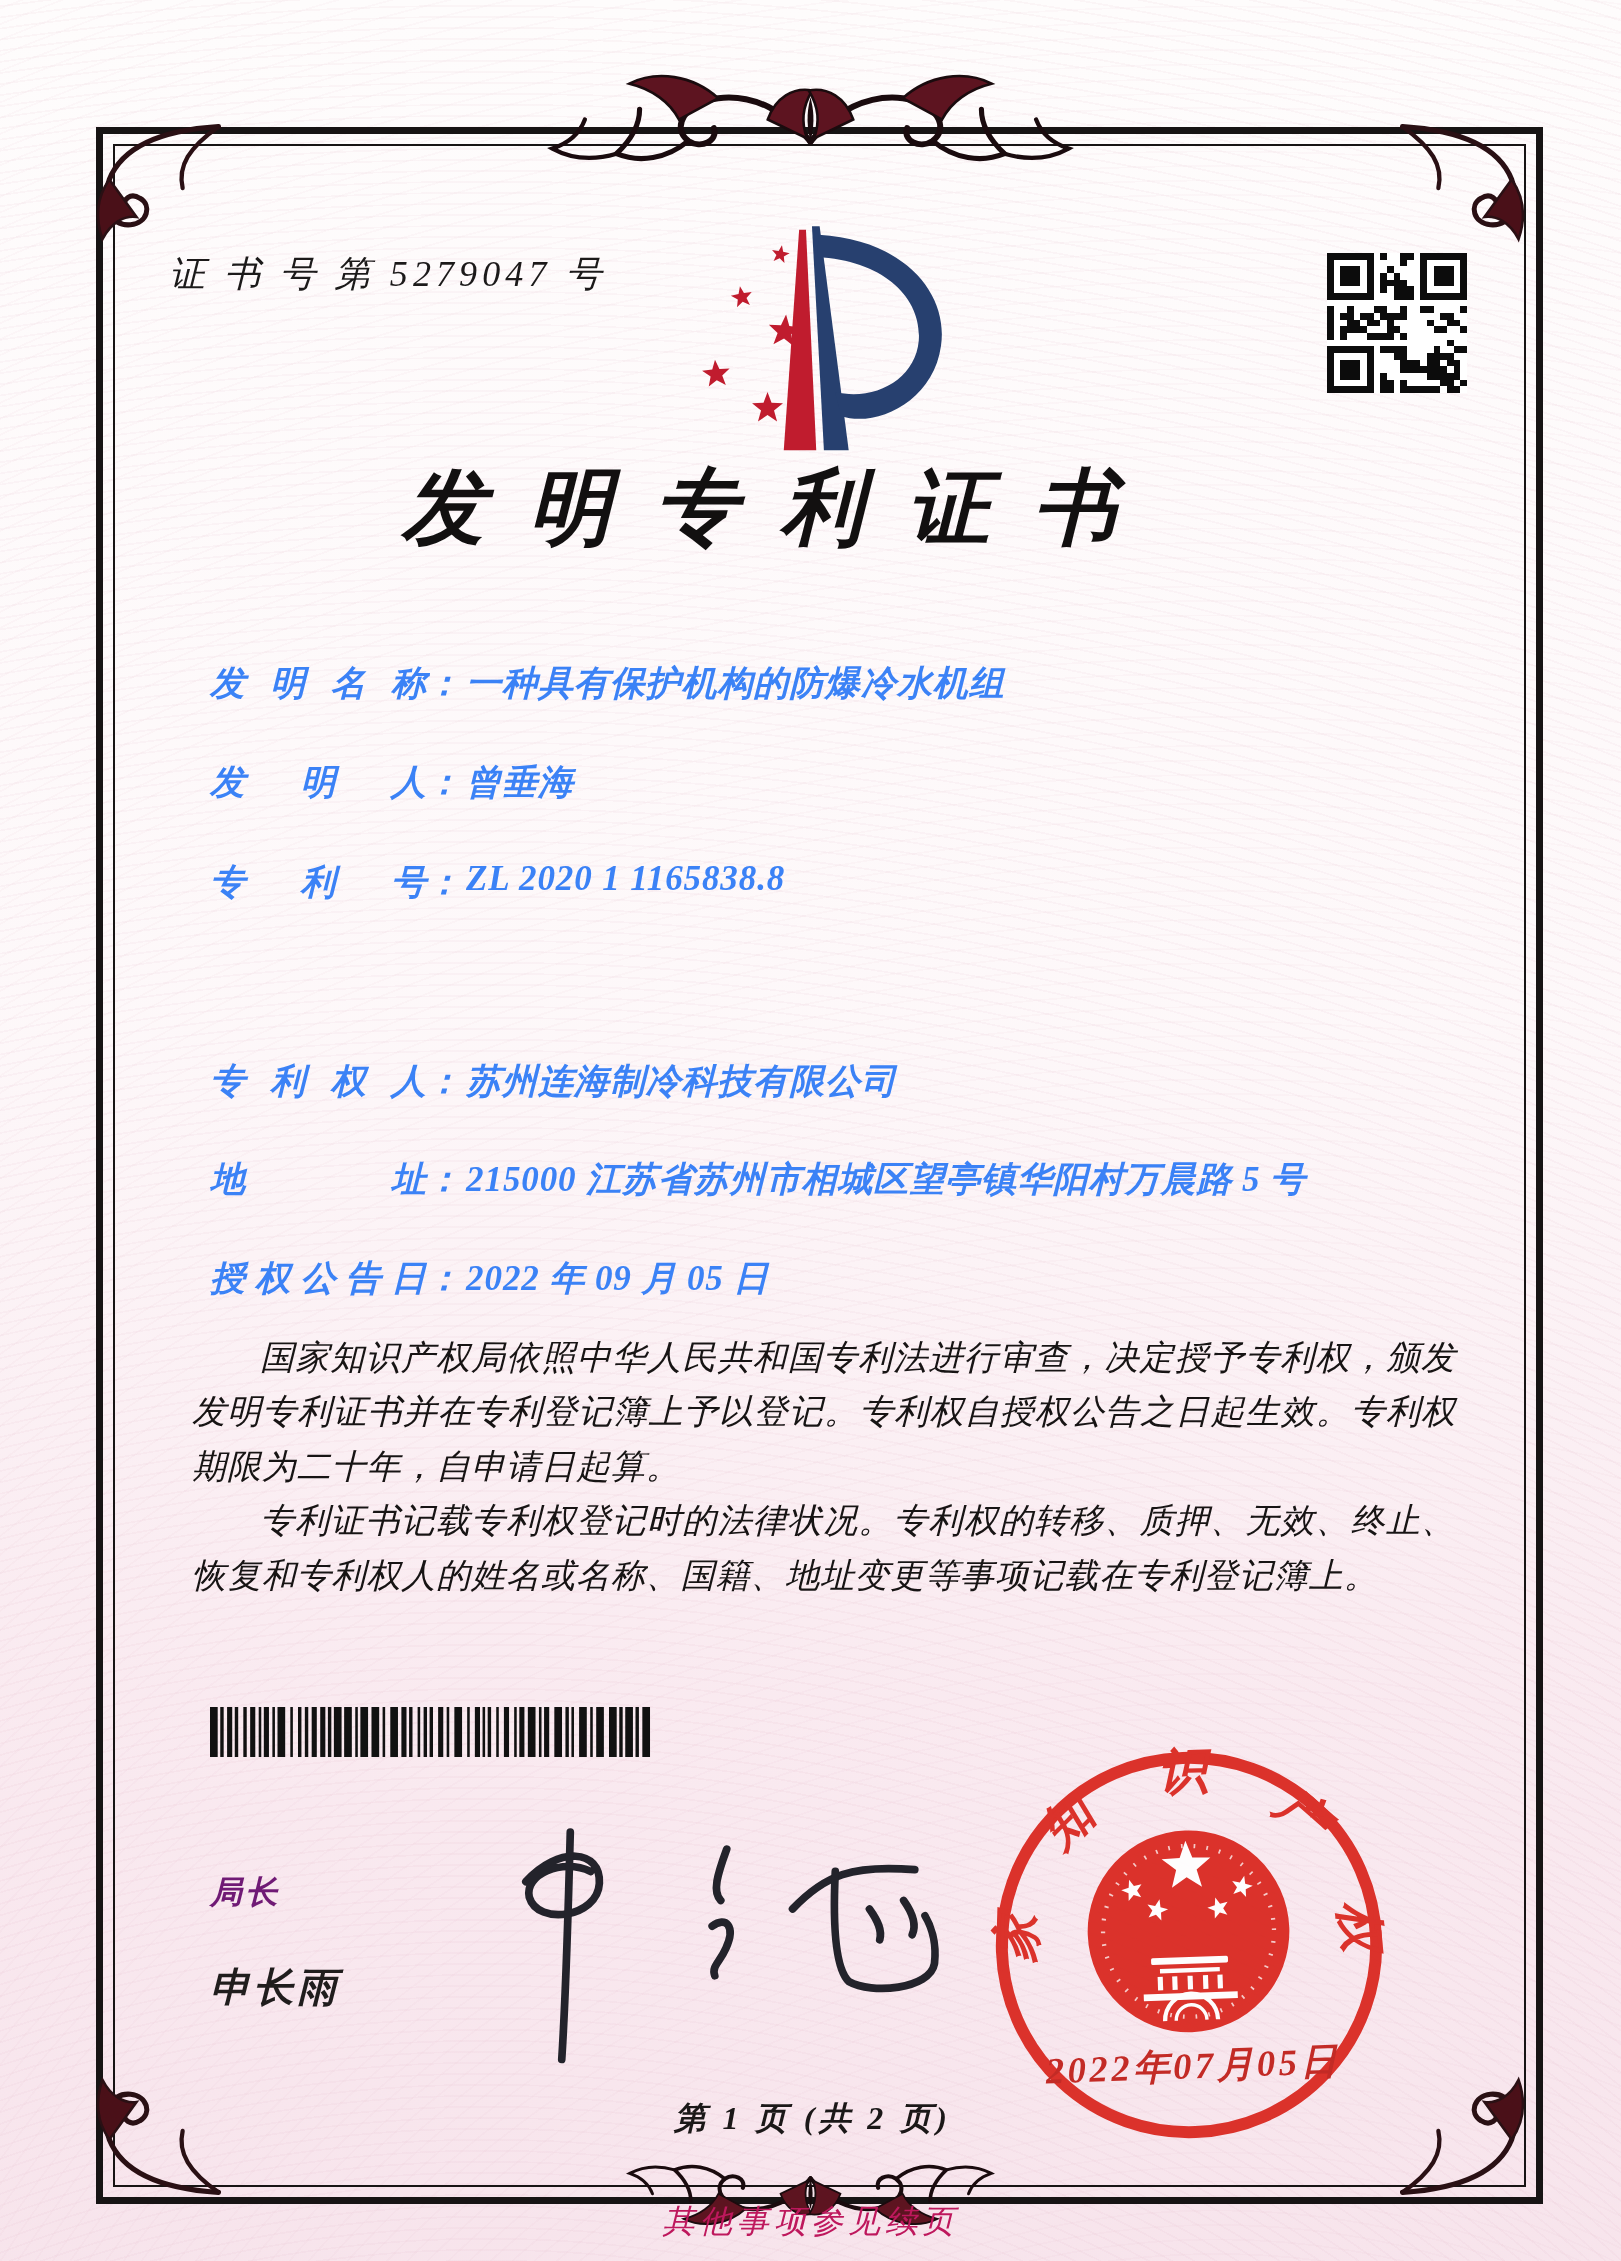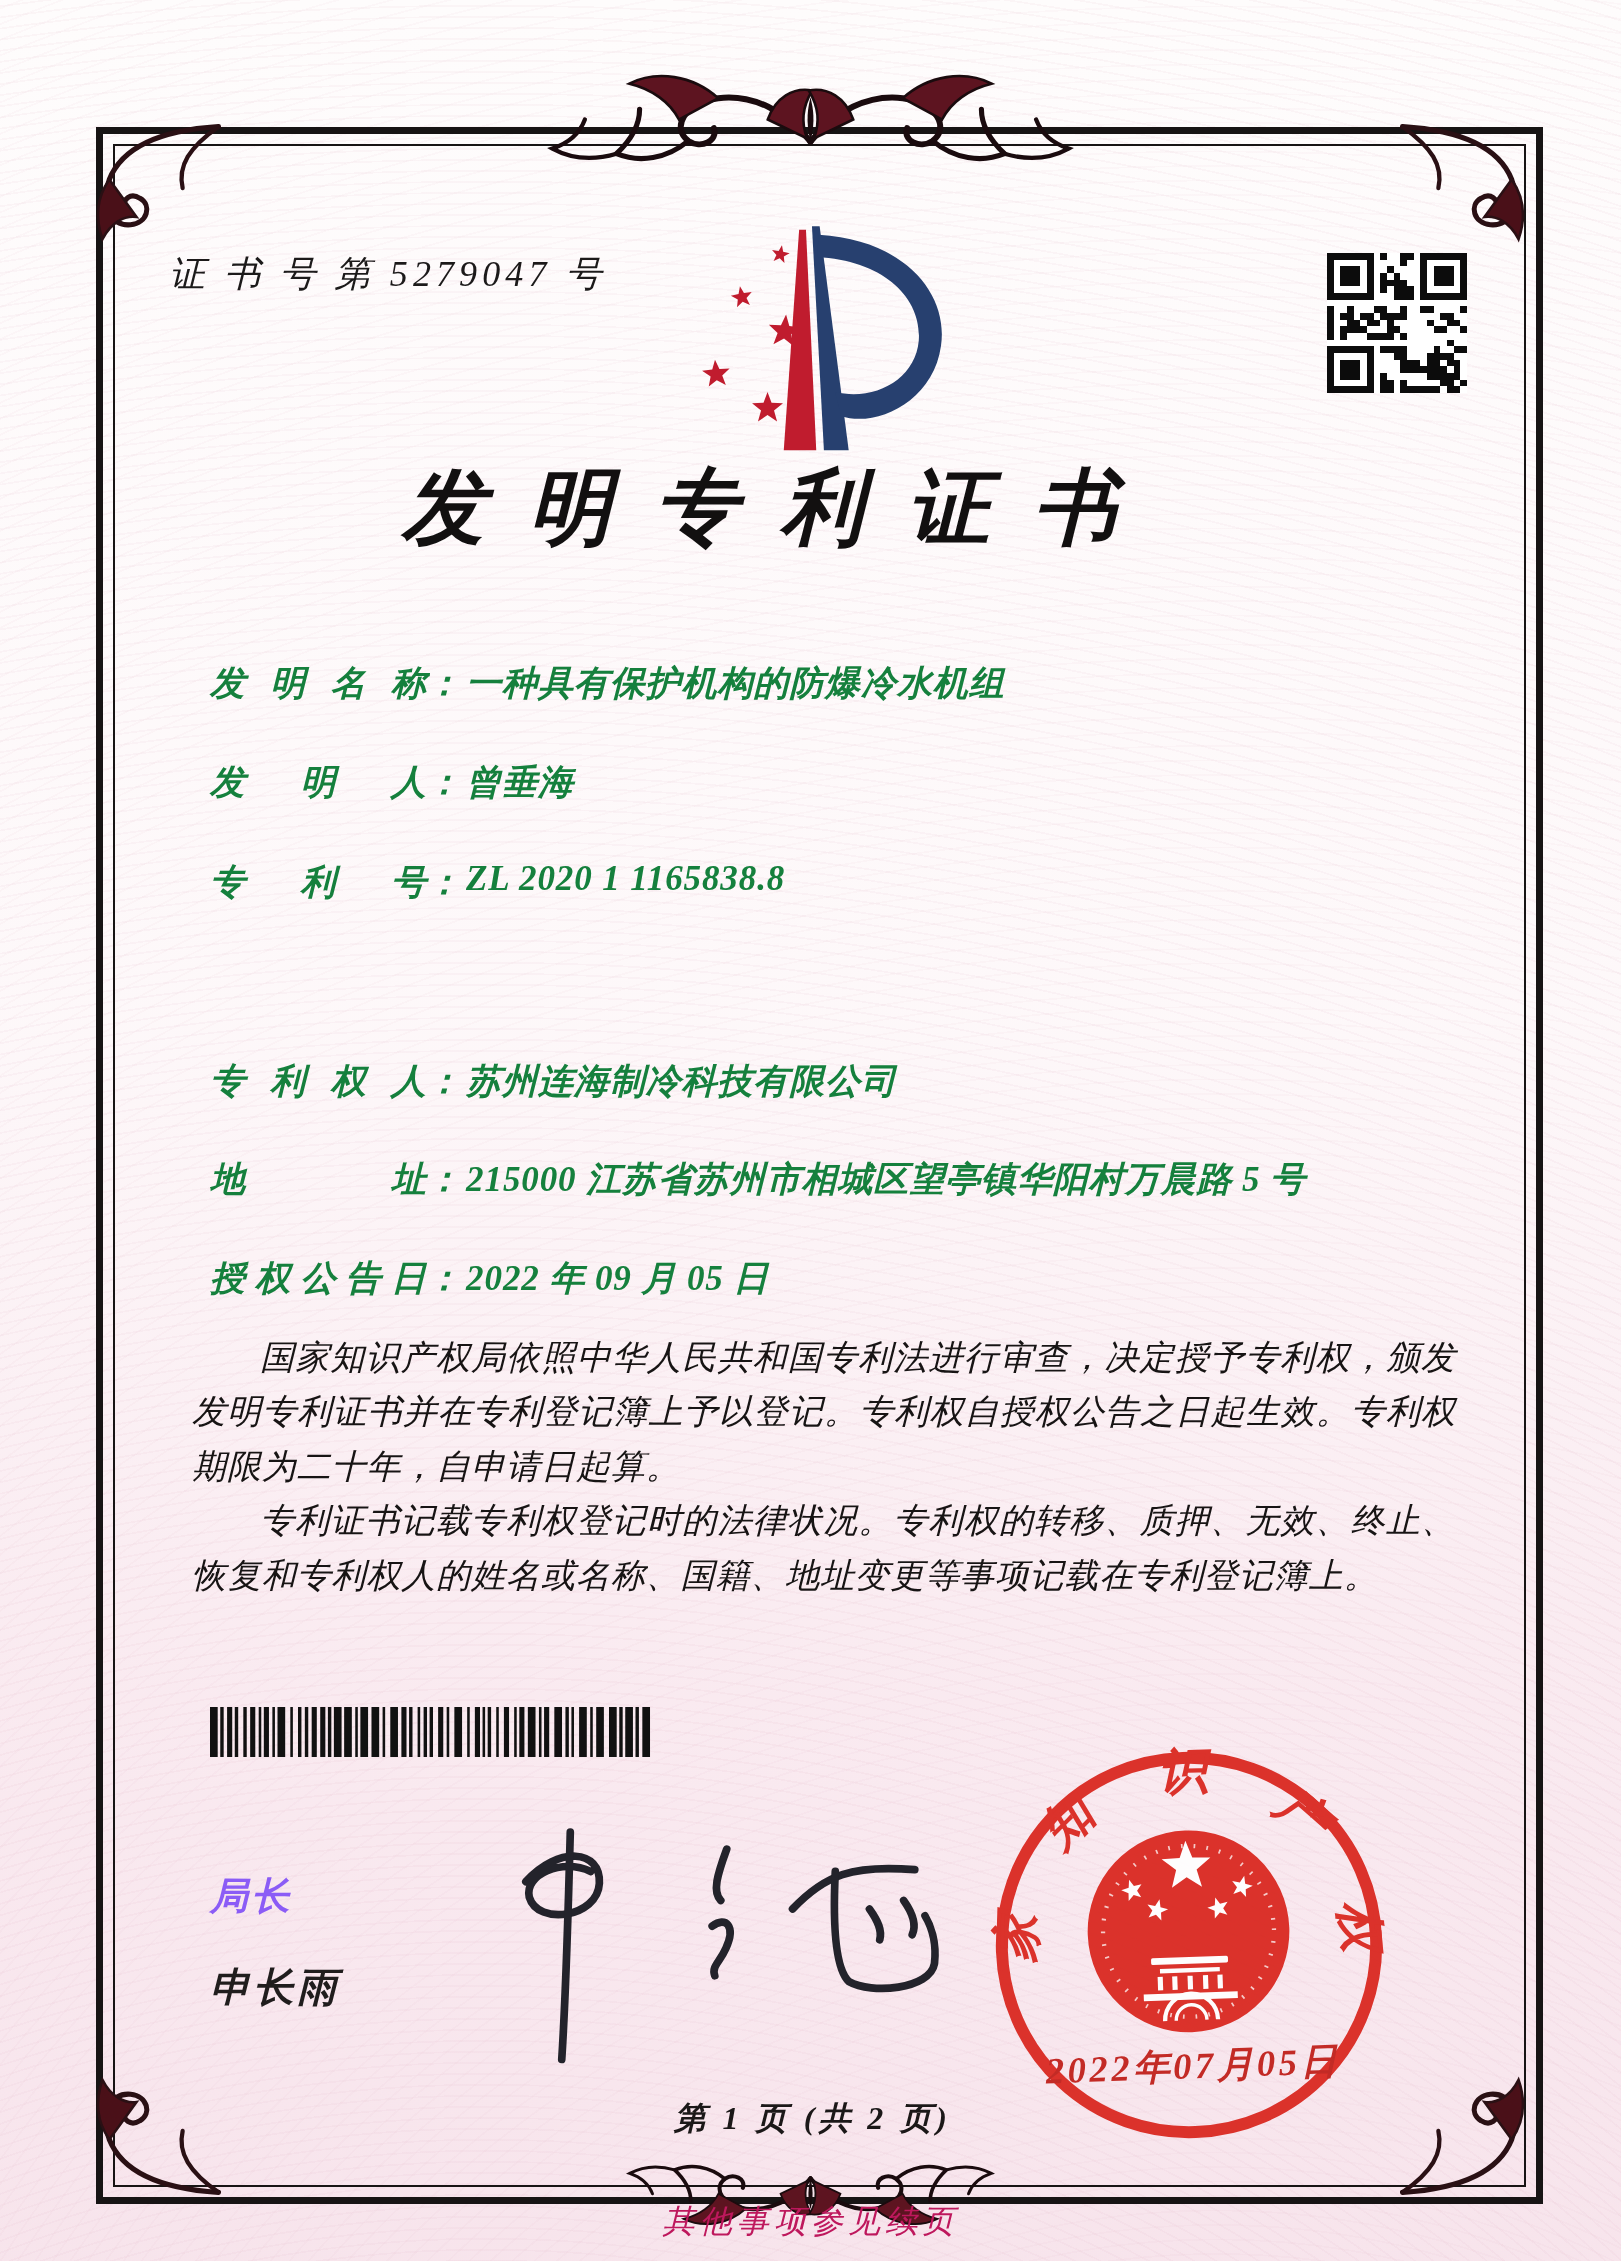--- a/index.html
+++ b/index.html
@@ -20,32 +20,32 @@
 
   .ornament{position:absolute;pointer-events:none;}
 
   .cert-no{position:absolute;left:169px;top:250px;font-size:36px;color:#1c1a1a;letter-spacing:5.1px;font-weight:500;}
 
   .logo{position:absolute;left:665px;top:216px;width:311px;height:253px;}
   .qr{position:absolute;left:1327px;top:253px;width:140px;height:140px;}
 
   .title{position:absolute;left:0;top:453px;width:1518px;text-align:center;font-size:83px;font-weight:700;color:#121010;letter-spacing:.52em;text-indent:.52em;}
 
-  .field-row{position:absolute;left:210px;width:1214px;height:50px;font-size:35px;color:#15803d;font-weight:600;white-space:nowrap;}
+  .field-row{position:absolute;left:210px;width:1214px;height:50px;font-size:35px;color:#3b82f6;font-weight:600;white-space:nowrap;}
   .f-label{display:inline-block;width:216px;text-align:justify;text-align-last:justify;vertical-align:top;}
   .f-colon{display:inline-block;vertical-align:top;}
   .f-value{display:inline-block;vertical-align:top;margin-left:5.1px;letter-spacing:0.9px;}
   .f-group2{position:absolute;left:577px;top:0;white-space:nowrap;}
 
   .body-text{position:absolute;left:192px;top:1331px;width:1264px;font-size:34px;line-height:1.6;color:#171414;text-align:justify;letter-spacing:0.9px;}
   .body-text p{margin:0;text-indent:2em;}
 
   .barcode{position:absolute;left:210px;top:1707px;width:446px;height:50px;}
 
-  .officer-title{position:absolute;left:210px;top:1871px;font-size:38px;font-weight:700;color:#8b5cf6;font-family:"Liberation Sans","DejaVu Sans",sans-serif;letter-spacing:3.4px;}
+  .officer-title{position:absolute;left:210px;top:1871px;font-size:32px;font-weight:700;color:#701a75;font-family:"Liberation Sans","DejaVu Sans",sans-serif;letter-spacing:3.4px;}
   .officer-name{position:absolute;left:210px;top:1960px;font-size:40px;font-weight:700;color:#201d1d;font-family:"Liberation Sans","DejaVu Sans",sans-serif;letter-spacing:3.4px;}
   .signature{position:absolute;left:466px;top:1796px;width:530px;height:291px;}
 
   .seal{position:absolute;left:989px;top:1745px;width:400px;height:400px;opacity:.93;transform:rotate(-2deg);}
 
   .page-info{position:absolute;left:96px;top:2097px;width:1433px;text-align:center;font-size:32px;font-weight:700;color:#1b1818;letter-spacing:4.3px;}
   .continuation{position:absolute;left:0;top:2200px;width:1622px;text-align:center;font-size:32px;color:#be185d;letter-spacing:5.1px;}
 </style>
 </head>
 <body>

